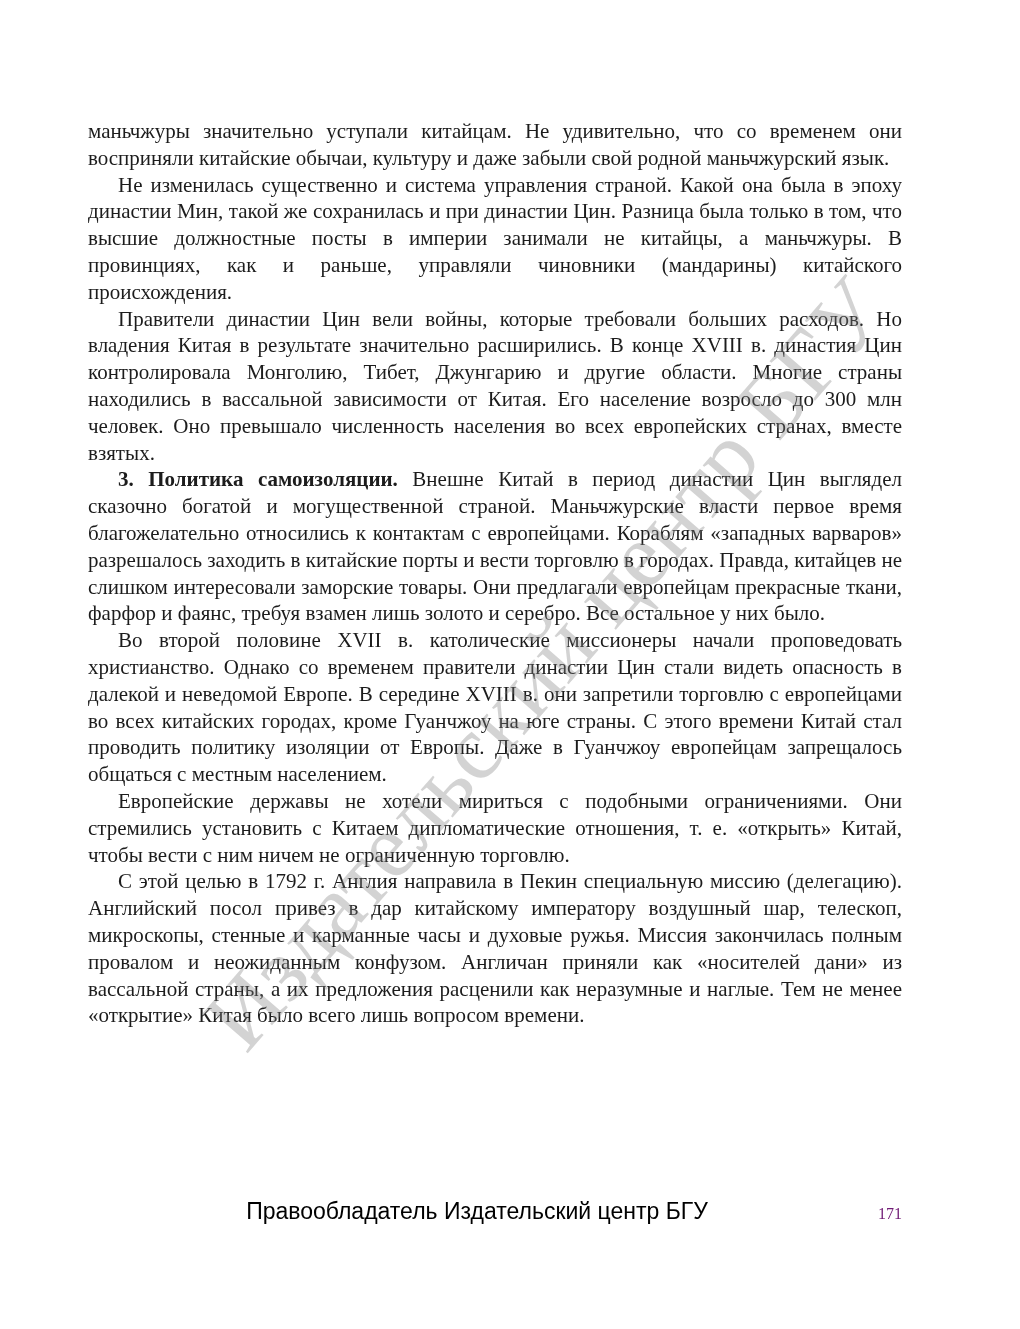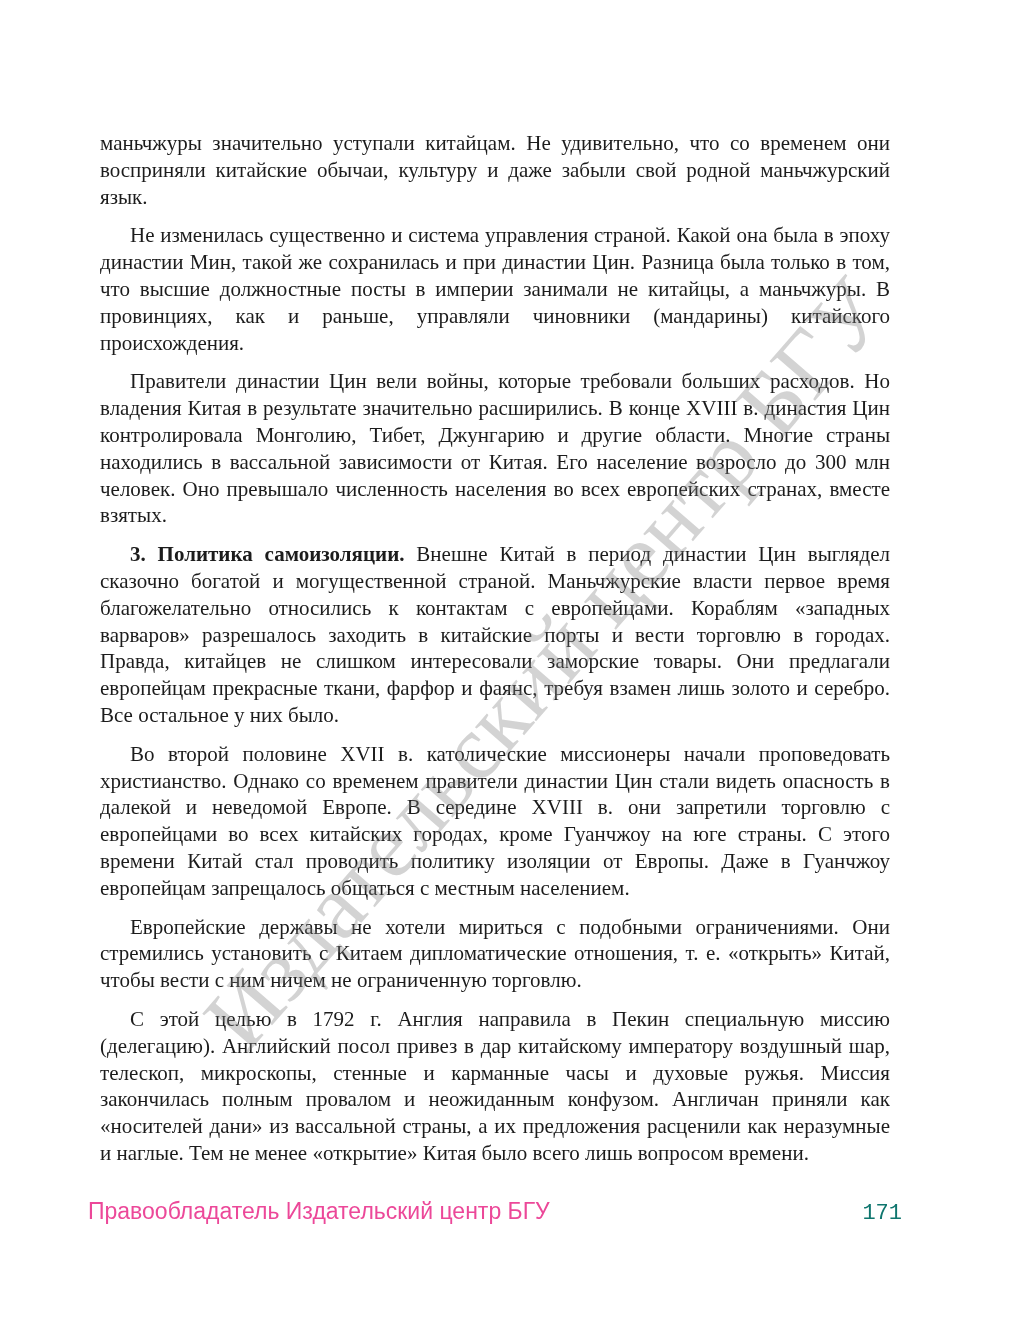--- a/index.html
+++ b/index.html
@@ -20,21 +20,21 @@
   .text-block {
     position: absolute;
     left: 88px;
     top: 118px;
     width: 814px;
     font-size: 21px;
     line-height: 26.8px;
     text-align: justify;
   }
   .text-block p {
-    margin: 12px;
+    margin: 0;
     padding: 0;
   }
   .text-block p.indent {
     text-indent: 30px;
     font-family: Liberation Serif, serif;
   }
   .text-block b {
     font-weight: bold;
   }
   .watermark {
@@ -56,28 +56,29 @@
   .footer {
     position: absolute;
     left: 88px;
     top: 1198px;
     width: 814px;
     display: flex;
     align-items: baseline;
   }
   .footer .copyright {
     flex: 1;
+    text-align: center;
     font-family: "Liberation Sans", "DejaVu Sans", sans-serif;
     font-size: 23px;
-    color: #ec4899;
+    color: #000000;
   }
   .footer .page-number {
-    font-family: Liberation Mono, monospace;
-    font-size: 22px;
-    color: #0f766e;
+    font-family: Liberation Serif, serif;
+    font-size: 16px;
+    color: #701a75;
     padding-left: 12px;
   }
 </style>
 </head>
 <body>
 
 <div class="page">
 
   <div class="watermark">Издательский центр БГУ</div>
 

